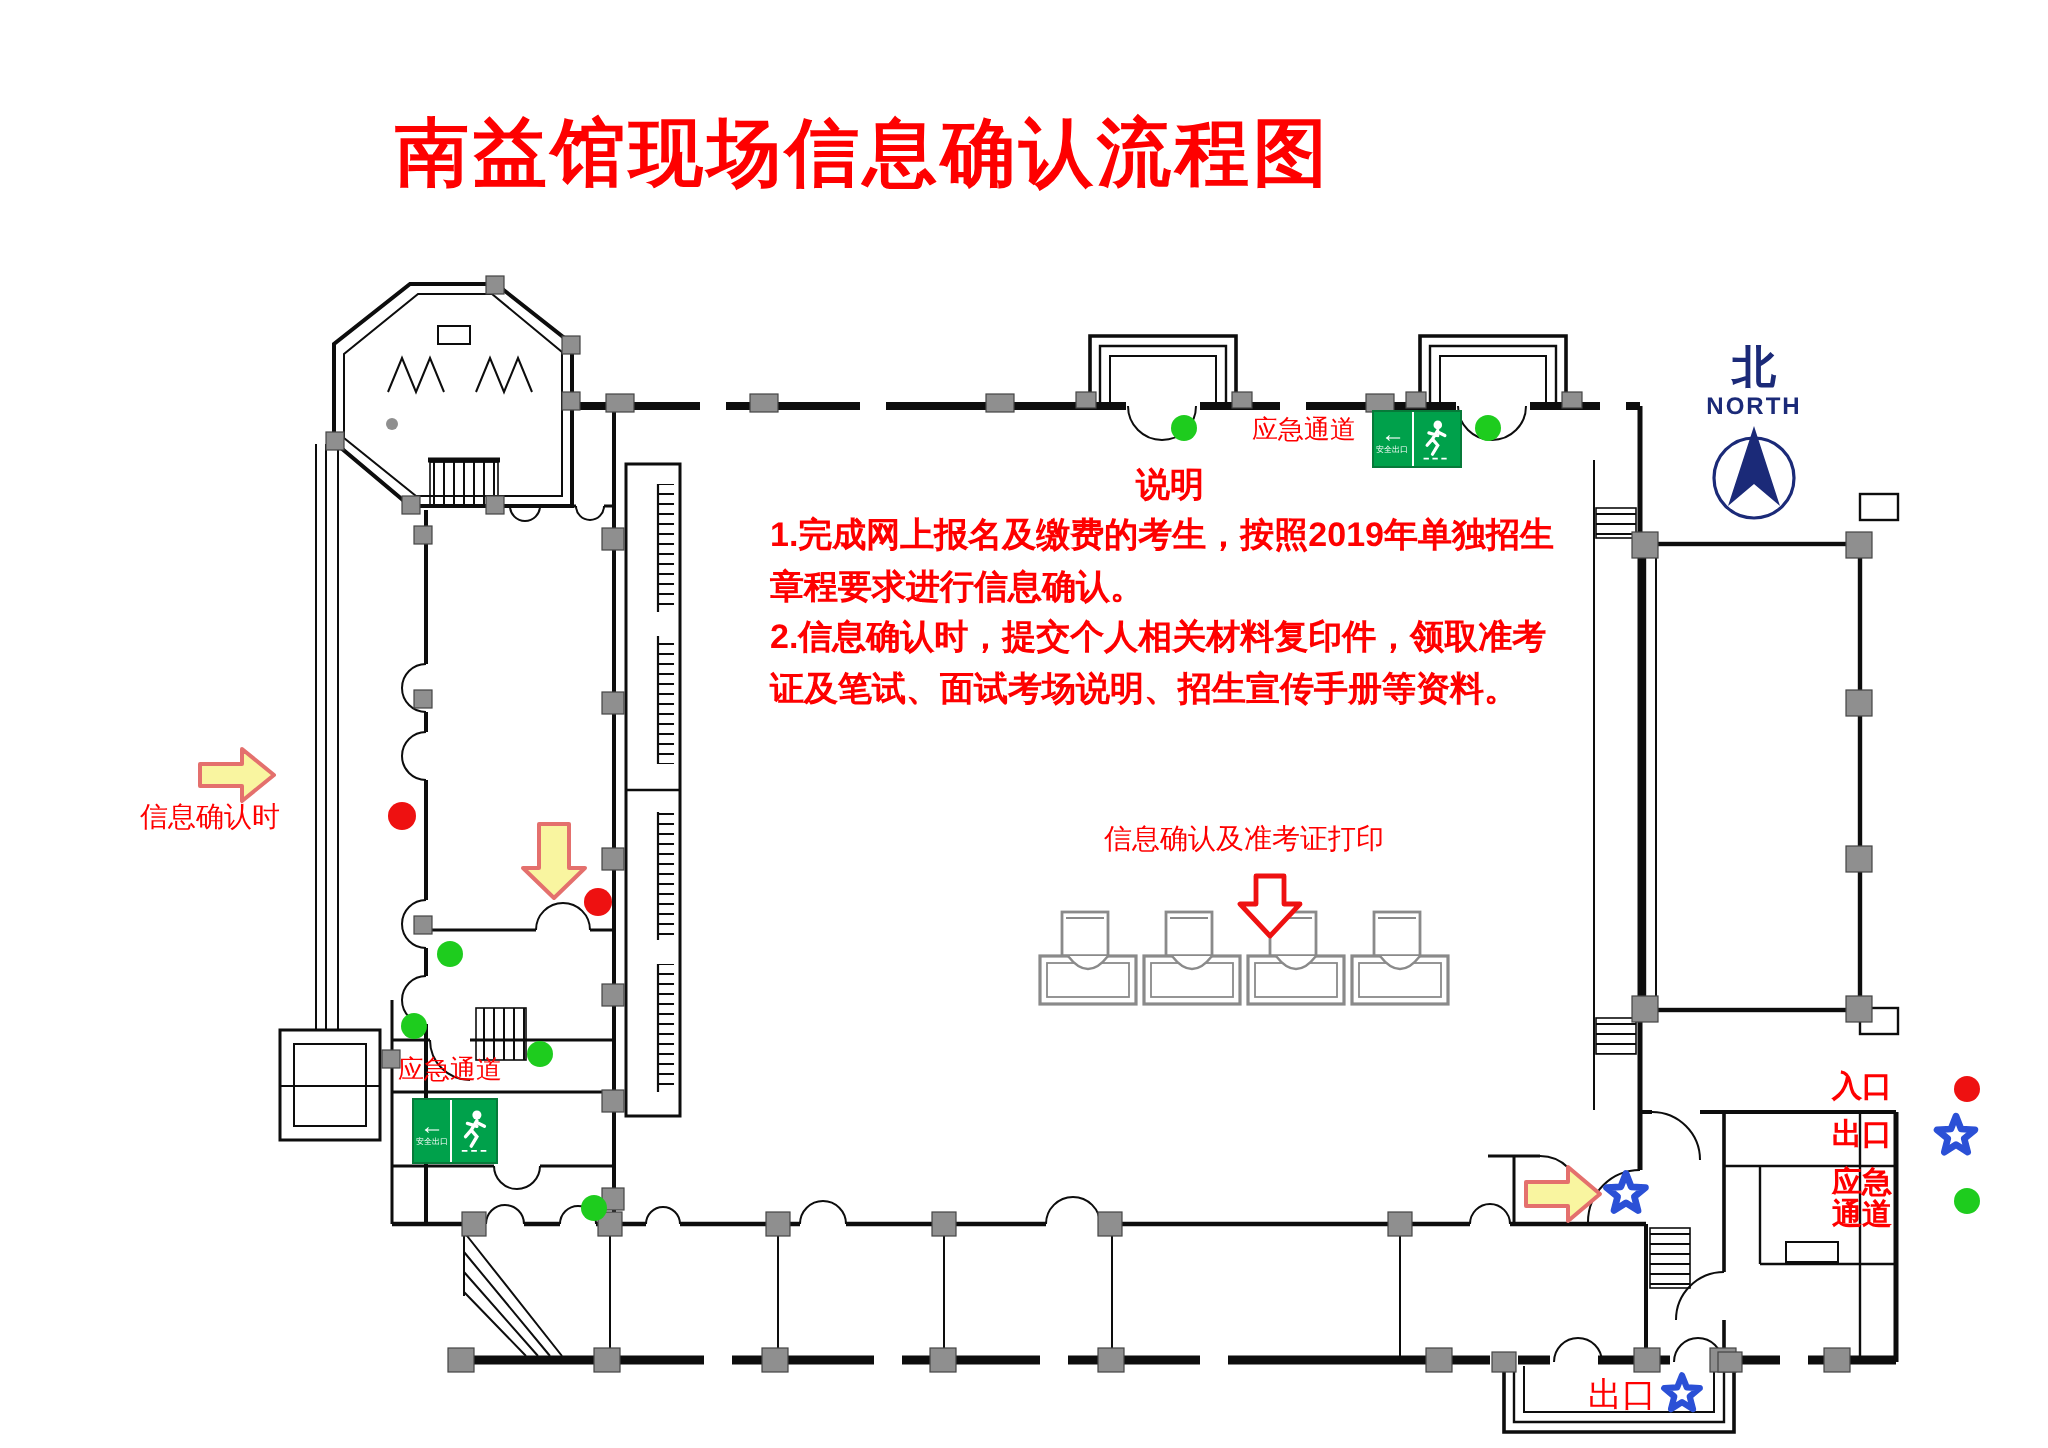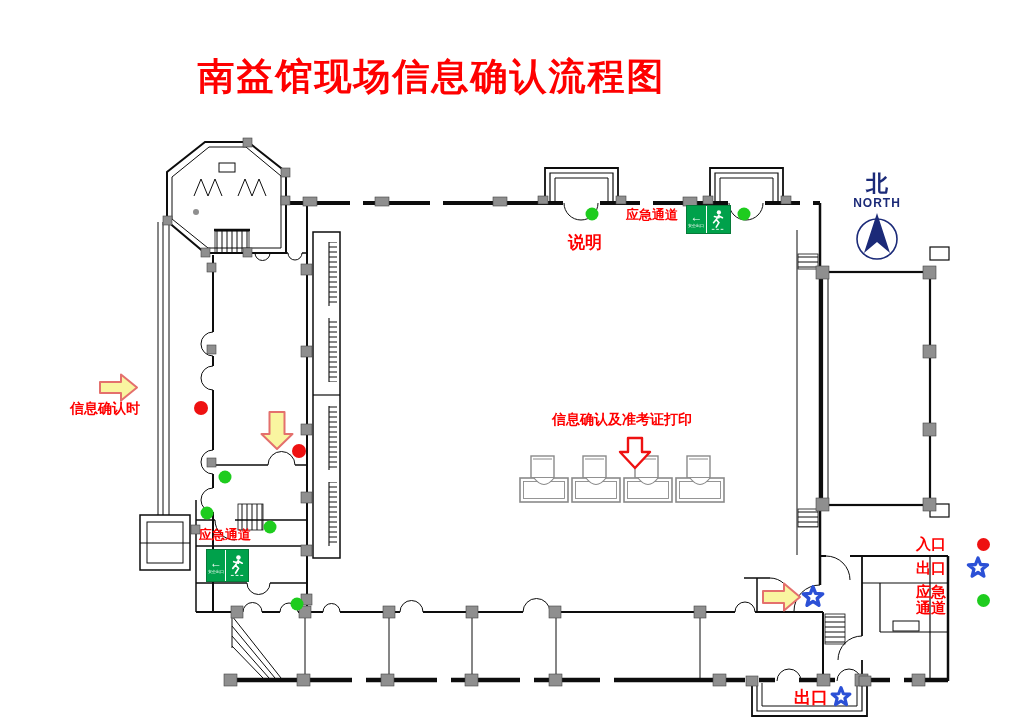--- a/index.html
+++ b/index.html
@@ -1,20 +1,20 @@
 <!DOCTYPE html>
 <html style="--label-red: #fe0000; --marker-red: #ee1111; --marker-green: #1ecc1e; --star-blue: #2b50d6; --arrow-fill: #f9f5a0; --arrow-stroke: #e4706d; --exit-sign-green: #00a14b; --compass-navy: #1b2a78; --wall-black: #0d0d0d; --column-gray: #8f8f8f;"><head>
 <meta charset="utf-8">
 <style>
   html,body{margin:0;padding:0;background:#fff;}
   #stage{position:relative;width:1024px;height:724px;background:#fff;overflow:hidden;
          font-family:"Liberation Sans","DejaVu Sans",sans-serif;}
   #plan-svg{position:absolute;left:0;top:0;}
   .abs{position:absolute;}
-  .red{color:var(--label-red);font-weight:bold;}
+  .red{color:var(--label-red);font-weight:normal;}
   .page-title{left:0;top:52px;width:863px;text-align:center;font-size:37px;font-weight:900;
               color:var(--label-red);letter-spacing:2px;}
   .notes{left:385px;top:231px;width:400px;color:var(--label-red);font-weight:bold;}
   .notes-heading{font-size:17px;line-height:24px;text-align:center;}
   .notes-body{font-size:17px;line-height:25.5px;white-space:pre-line;}
   .lbl-sm{font-size:13px;}
   .lbl-md{font-size:14px;}
   .lbl-lg{font-size:17px;}
   
   .exit-sign{display:flex;background:var(--exit-sign-green);border:1px solid #067a39;box-sizing:border-box;}
@@ -279,20 +279,24 @@
     <circle class="gdot" cx="297" cy="604" r="6.5"></circle>
 
     <use href="#star5" class="star" transform="translate(813,597) scale(0.85)"></use>
     <use href="#star5" class="star" transform="translate(841,697) scale(0.78)"></use>
   </svg>
 
   <div class="abs page-title">南益馆现场信息确认流程图</div>
 
   <div class="abs notes">
     <div class="notes-heading">说明</div>
+    <div class="notes-body">1.完成网上报名及缴费的考生，按照2019年单独招生
+章程要求进行信息确认。
+2.信息确认时，提交个人相关材料复印件，领取准考
+证及笔试、面试考场说明、招生宣传手册等资料。</div>
   </div>
 
   <div class="abs red lbl-sm" style="left:626px;top:206px;">应急通道</div>
 
   <div class="abs exit-sign" style="left:686px;top:205px;width:45px;height:29px;">
     <div class="es-left">
       <span class="es-arrow">←</span>
       <span class="es-text">安全出口</span>
     </div>
     <div class="es-right">

